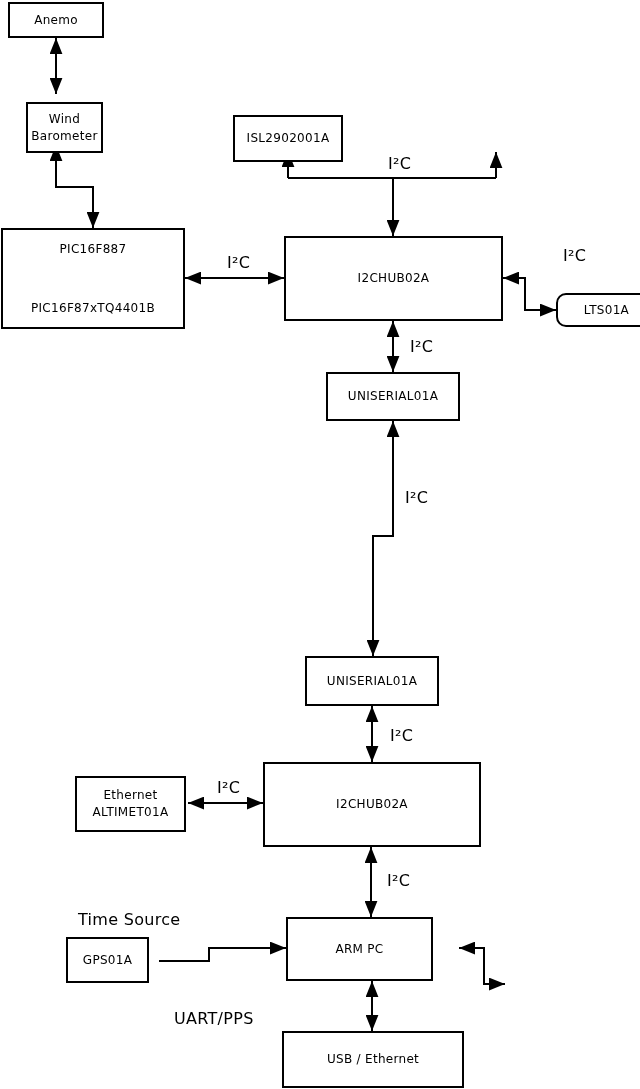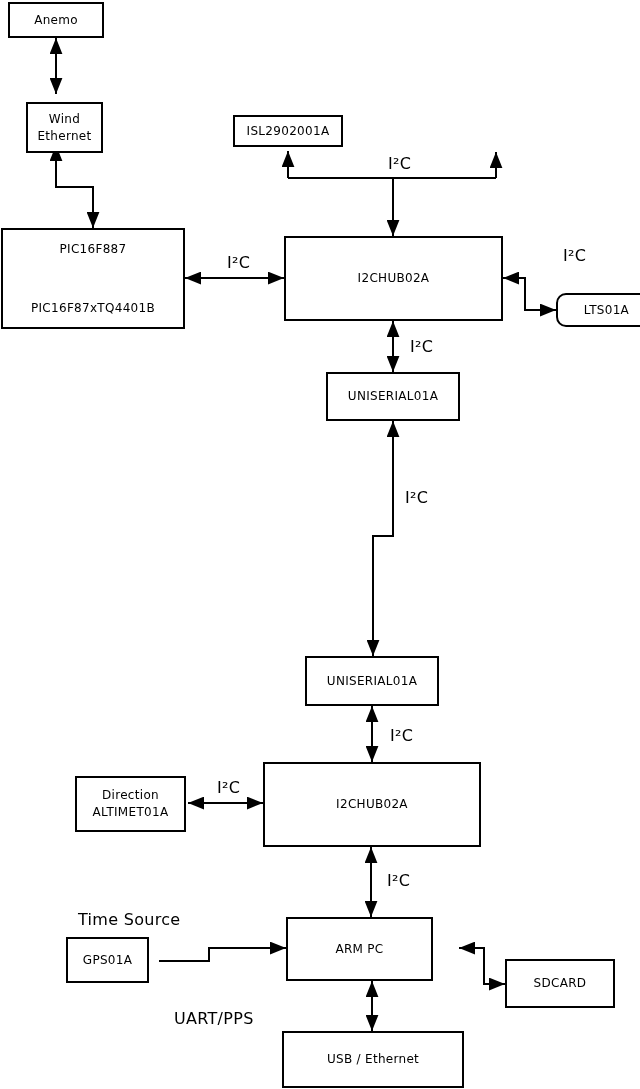--- a/index.html
+++ b/index.html
@@ -41,21 +41,21 @@
   .free-label {
     position: absolute;
     font-size: 16px;
     letter-spacing: 0.3px;
     white-space: nowrap;
   }
   
   .n-anemo      { left: 8px;   top: 2px;    width: 96px;  height: 36px; }
   .n-wind       { left: 6px;   top: 102px;   width: 77px; height: 51px; margin-left: 20px; }
   .n-pic        { left: 1px;   top: 228px;  width: 184px; height: 101px; gap: 42px; }
-  .n-isl        { left: 233px; top: 115px;  width: 110px; height: 32px; }
+  .n-isl        { left: 233px; top: 115px;  width: 110px; height: 47px; }
   .n-sht        { left: 441px; top: 115px;  width: 111px; height: 36px; }
   .n-hub1       { left: 284px; top: 236px;  width: 219px; height: 85px; }
   .n-lts        { left: 556px; top: 293px;  width: 101px;  height: 34px; border-radius: 10px; }
   .n-uniserial1 { left: 326px; top: 372px;  width: 134px; height: 49px; }
   .n-uniserial2 { left: 305px; top: 656px;  width: 134px; height: 50px; }
   .n-hub2       { left: 263px; top: 762px;  width: 218px; height: 85px; }
   .n-baro       { left: 75px;  top: 776px;  width: 111px; height: 56px; }
   .n-armpc      { left: 286px; top: 917px;  width: 147px; height: 64px; }
   .n-gps        { left: 66px;  top: 937px;  width: 83px;  height: 46px; }
   .n-sdcard     { left: 505px; top: 959px;  width: 110px; height: 49px; }
@@ -105,21 +105,21 @@
       <path d="M372,981 L372,1031" marker-start="url(#ahr)" marker-end="url(#ah)"></path>
     </g>
   </svg>
 
   <div class="node n-anemo">
     <span>Anemo</span>
   </div>
 
   <div class="node n-wind">
     <span>Wind</span>
-    <span>Ethernet</span>
+    <span>Barometer</span>
   </div>
 
   <div class="node n-pic">
     <span>PIC16F887</span>
     <span>PIC16F87xTQ4401B</span>
   </div>
 
   <div class="node n-isl">
     <span>ISL2902001A</span>
   </div>
@@ -139,35 +139,32 @@
 
   <div class="node n-uniserial2">
     <span>UNISERIAL01A</span>
   </div>
 
   <div class="node n-hub2">
     <span>I2CHUB02A</span>
   </div>
 
   <div class="node n-baro">
-    <span>Direction</span>
+    <span>Ethernet</span>
     <span>ALTIMET01A</span>
   </div>
 
   <div class="node n-armpc">
     <span>ARM PC</span>
   </div>
 
   <div class="node n-gps">
     <span>GPS01A</span>
   </div>
 
-  <div class="node n-sdcard">
-    <span>SDCARD</span>
-  </div>
 
   <div class="node n-usb">
     <span>USB / Ethernet</span>
   </div>
 
   <span class="free-label l-time-source">Time Source</span>
   <span class="free-label l-uart-pps">UART/PPS</span>
 
   <span class="free-label l-i2c-top">I²C</span>
   <span class="free-label l-i2c-pic-hub1">I²C</span>

